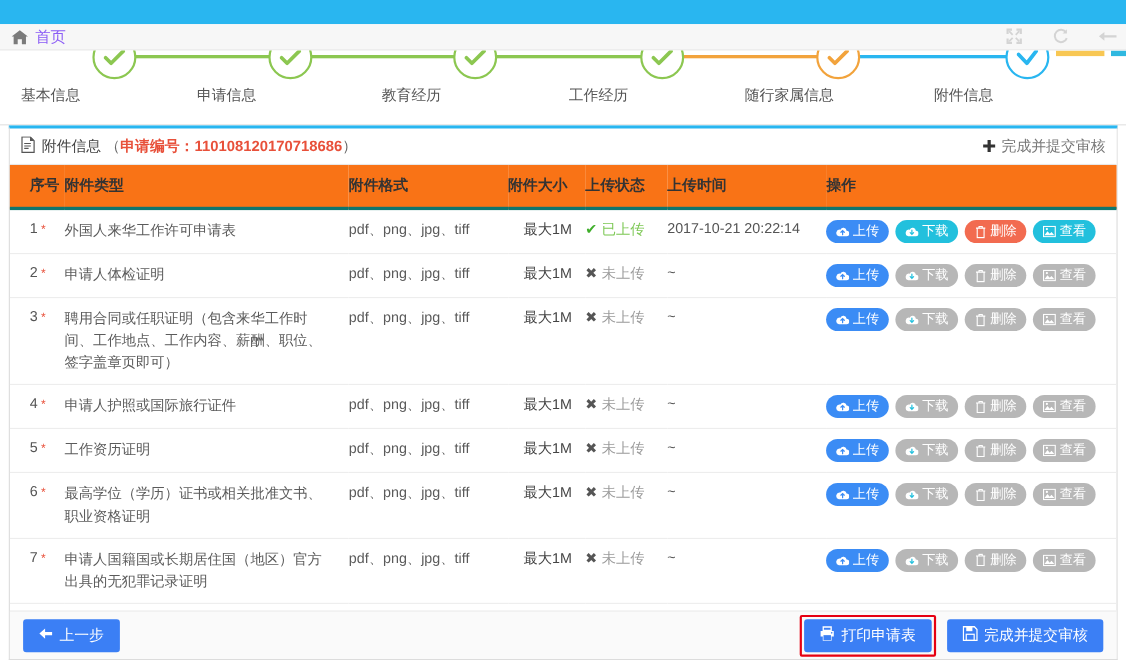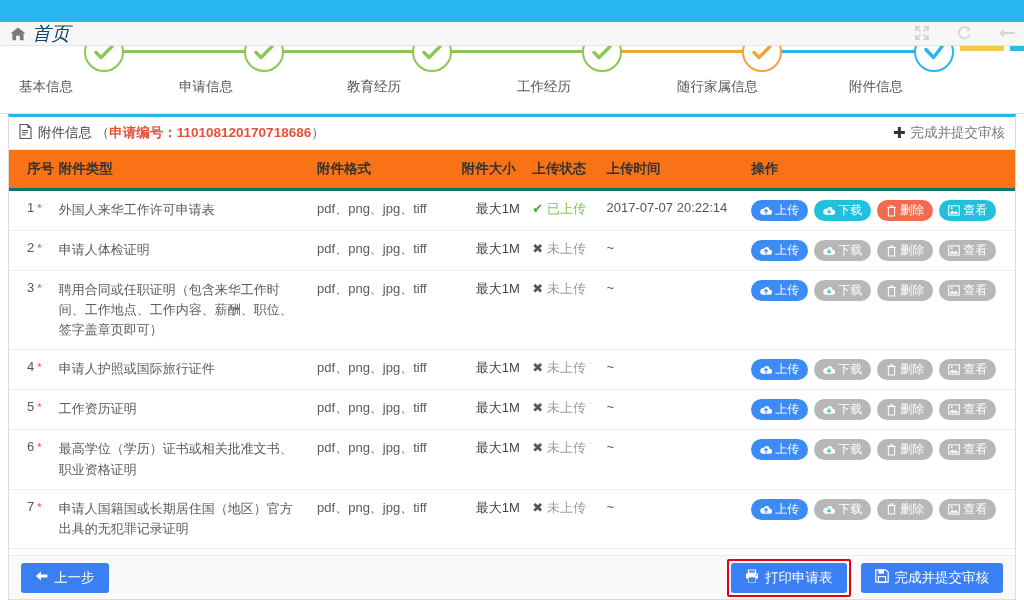--- a/index.html
+++ b/index.html
@@ -28,21 +28,21 @@
     border-bottom: 1px solid #e4e4e4;
     display: flex; align-items: center;
     padding-left: 10px;
   }
   .home-icon {
     display: inline-block; width: 16px; height: 14px;
     margin-right: 6px; position: relative; top: 0px;
     color: #777;
   }
   .crumb-link {
-    color: #0c4a6e; font-size: 19px; cursor: pointer; font-style: italic;
+    color: #8b5cf6; font-size: 14px; cursor: pointer;
   }
   .crumbbar .tools {
     margin-left: auto; display: flex; align-items: center;
     gap: 26px; padding-right: 8px;
   }
   .tool-ic { color: #d3d3d3; cursor: pointer; line-height: 1; }
 
   
   .steps-wrap {
     position: absolute; left: 0; top: 46px;
@@ -304,21 +304,21 @@
     </thead>
     <tbody id="tbody-host">
         <tr>
           <td class="c-no"><span>1</span><span class="req">*</span></td>
           <td class="c-type">
             <span class="type-txt">外国人来华工作许可申请表</span>
           </td>
           <td class="c-fmt"><span class="fmt-txt">pdf、png、jpg、tiff</span></td>
           <td class="c-size"><span class="size-txt">最大1M</span></td>
           <td class="c-stat"><span class="stat ok"><span class="ic">✔</span><span>已上传</span></span></td>
-          <td class="c-time"><span class="time-txt">2017-07-07 20:22:14</span></td>
+          <td class="c-time"><span class="time-txt">2017-10-21 20:22:14</span></td>
           <td class="c-act">
             <span class="acts">
               <button class="btn btn-upload">
                 <span>
                   <svg width="12" height="11" viewBox="0 0 14 12">
                     <path d="M11.2 5.1a3.4 3.4 0 0 0-6.5-1.1A2.9 2.9 0 0 0 3.1 11h8.1a2.9 2.9 0 0 0 0-5.9z" fill="#fff"></path>
                     <path d="M7 9.4 V5.2 M5.2 6.8 L7 5 L8.8 6.8" stroke="#3b8cf5" stroke-width="1.3" fill="none" stroke-linecap="round"></path>
                   </svg>
                 </span>
                 <span>上传</span>

